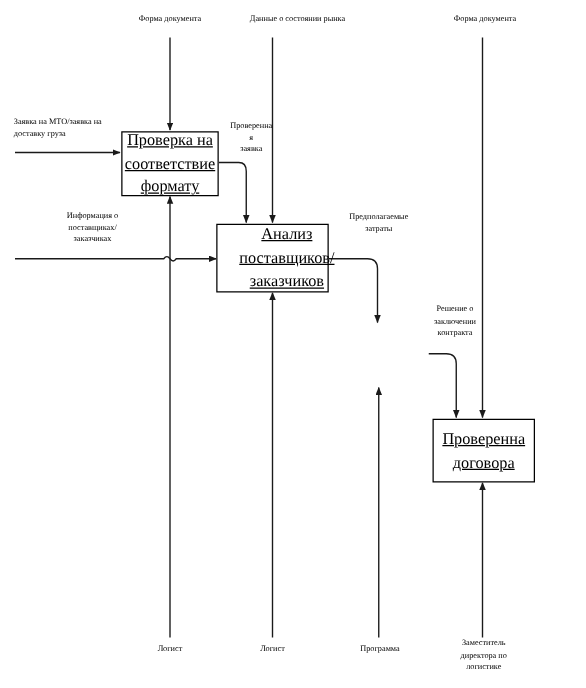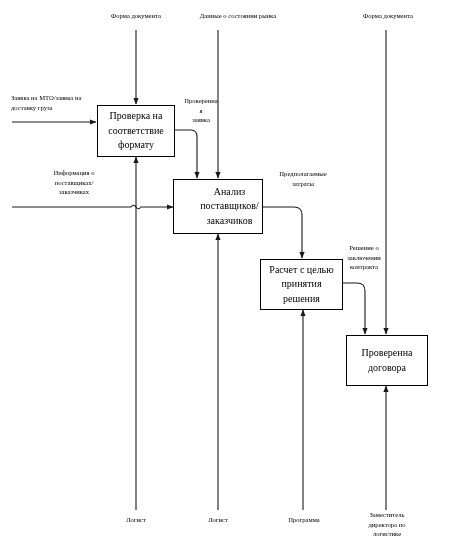--- a/index.html
+++ b/index.html
@@ -15,24 +15,25 @@
     position:absolute;
     border:1px solid #000000;
     background:#ffffff;
     display:flex;
     align-items:center;
     justify-content:center;
     text-align:center;
     box-sizing:border-box;
   }
   .proc-label{
-    font-size:10px;
+    font-size:13px;
     line-height:1.45;
     color:#000;
     padding:0 3px;
+    text-decoration:underline;
   }
   .lbl{
     position:absolute;
     font-size:6.6px;
     line-height:1.45;
     color:#000;
     text-align:center;
     white-space:pre-line;
   }
   .lbl.left{text-align:left;}
@@ -80,24 +81,20 @@
   <div class="proc-box" style="left:97px;top:105px;width:78px;height:52px;">
     <div class="proc-label">Проверка на
 соответствие формату</div>
   </div>
 
   <div class="proc-box" style="left:173px;top:179px;width:90px;height:55px;padding-left:23px;">
     <div class="proc-label">Анализ поставщиков/
 заказчиков</div>
   </div>
 
-  <div class="proc-box" style="left:260px;top:259px;width:83px;height:51px;">
-    <div class="proc-label">Расчет с целью
-принятия решения</div>
-  </div>
 
   <div class="proc-box" style="left:346px;top:335px;width:82px;height:51px;">
     <div class="proc-label">Проверенна
 договора</div>
   </div>
 
   <div class="lbl" style="left:88px;top:11px;width:96px;">Форма документа</div>
 
   <div class="lbl" style="left:178px;top:11px;width:120px;">Данные о состоянии рынка</div>
 

